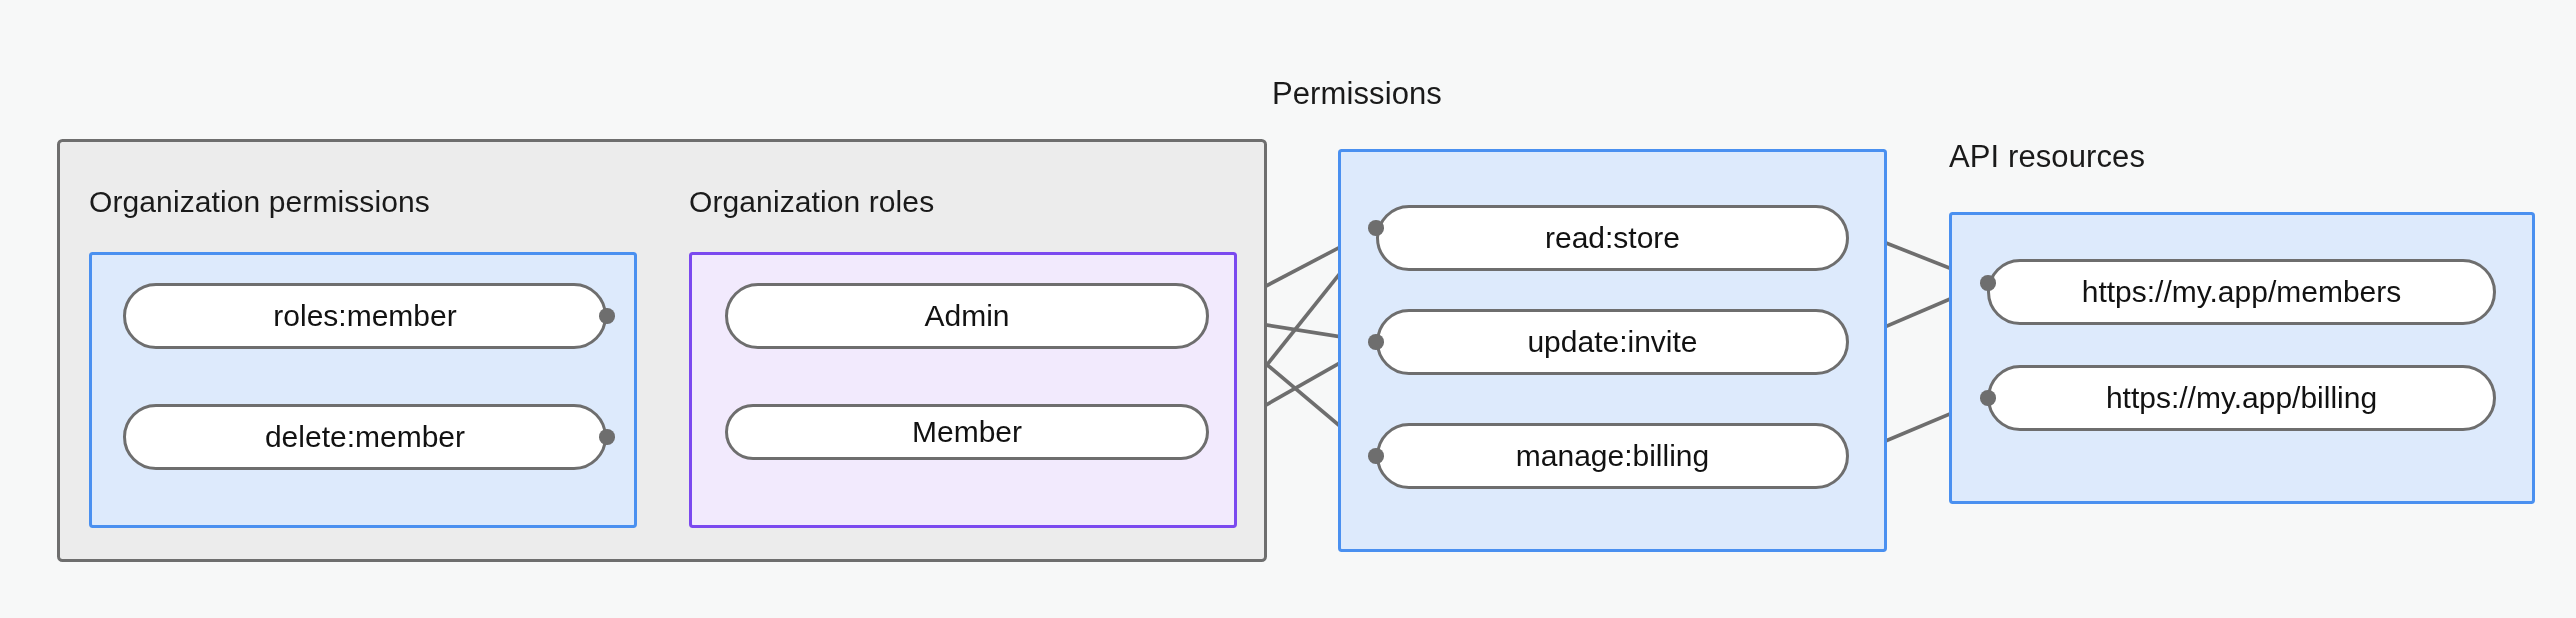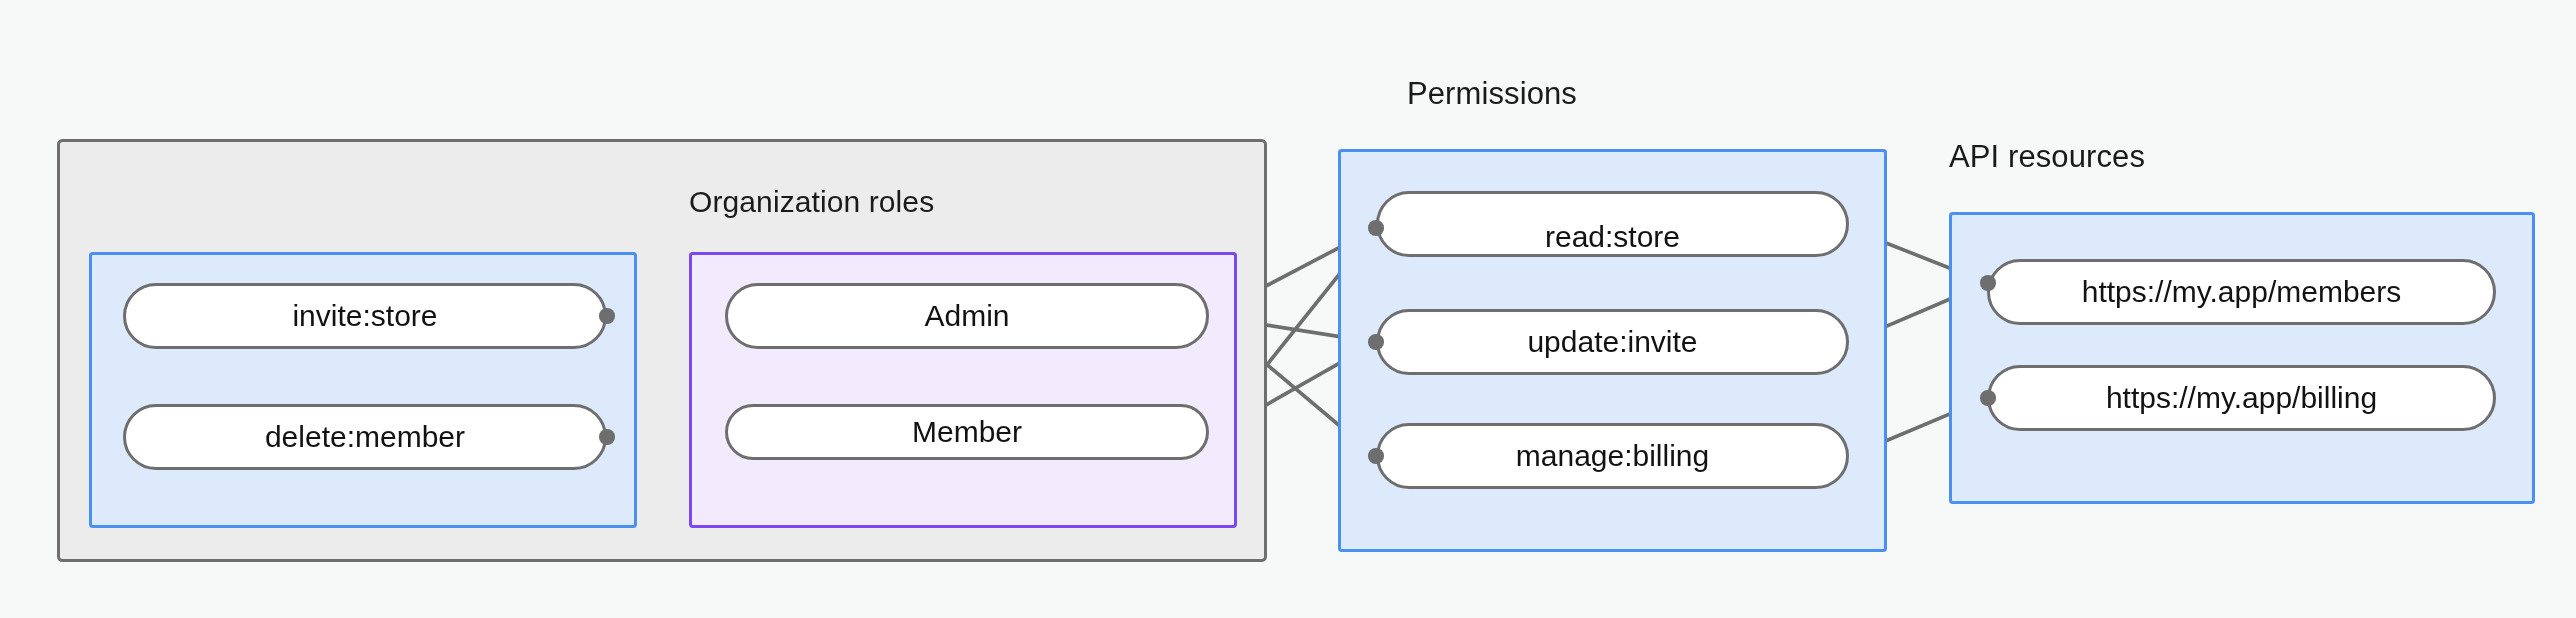--- a/index.html
+++ b/index.html
@@ -104,45 +104,46 @@
       <line x1="1325" y1="346" x2="1508" y2="500" stroke="#6e6e6e" stroke-width="4"></line>
       <line x1="1325" y1="479" x2="1508" y2="250" stroke="#6e6e6e" stroke-width="4"></line>
       <line x1="1325" y1="479" x2="1508" y2="375" stroke="#6e6e6e" stroke-width="4"></line>
       <line x1="2026" y1="250" x2="2178" y2="310" stroke="#6e6e6e" stroke-width="4"></line>
       <line x1="2026" y1="375" x2="2178" y2="310" stroke="#6e6e6e" stroke-width="4"></line>
       <line x1="2026" y1="500" x2="2178" y2="436" stroke="#6e6e6e" stroke-width="4"></line>
     </svg>
 
   <div class="outer-box" style="left: 57px; top: 139px; width: 1210px; height: 423px;"></div>
 
+  <div class="sub-title" style="left: 89px; top: 185px;">Organization permissions</div>
   <div class="blue-box" style="left: 89px; top: 252px; width: 548px; height: 276px;"></div>
 
   <div class="sub-title" style="left: 689px; top: 185px;">Organization roles</div>
   <div class="purple-box" style="left: 689px; top: 252px; width: 548px; height: 276px;"></div>
 
-  <div class="group-title" style="left: 1407px; top: 76px;">Permissions</div>
+  <div class="group-title" style="left: 1272px; top: 76px;">Permissions</div>
   <div class="blue-box" style="left: 1338px; top: 149px; width: 549px; height: 403px;"></div>
 
   <div class="group-title" style="left: 1949px; top: 139px; text-align: right;">API resources</div>
   <div class="blue-box" style="left: 1949px; top: 212px; width: 586px; height: 292px;"></div>
 
   <div id="node-layer">
       <div class="node" style="left: 123px; top: 283px; width: 484px; height: 66px;">
-        <span>invite:store</span>
+        <span>roles:member</span>
       </div>
       <div class="node" style="left: 123px; top: 404px; width: 484px; height: 66px;">
         <span>delete:member</span>
       </div>
       <div class="node" style="left: 725px; top: 283px; width: 484px; height: 66px;">
         <span>Admin</span>
       </div>
       <div class="node" style="left: 725px; top: 404px; width: 484px; height: 56px;">
         <span>Member</span>
       </div>
-      <div class="node" style="left: 1376px; top: 191px; width: 473px; height: 66px; align-items: flex-end;">
+      <div class="node" style="left: 1376px; top: 205px; width: 473px; height: 66px;">
         <span>read:store</span>
       </div>
       <div class="node" style="left: 1376px; top: 309px; width: 473px; height: 66px;">
         <span>update:invite</span>
       </div>
       <div class="node" style="left: 1376px; top: 423px; width: 473px; height: 66px;">
         <span>manage:billing</span>
       </div>
       <div class="node" style="left: 1987px; top: 259px; width: 509px; height: 66px;">
         <span>https://my.app/members</span>

